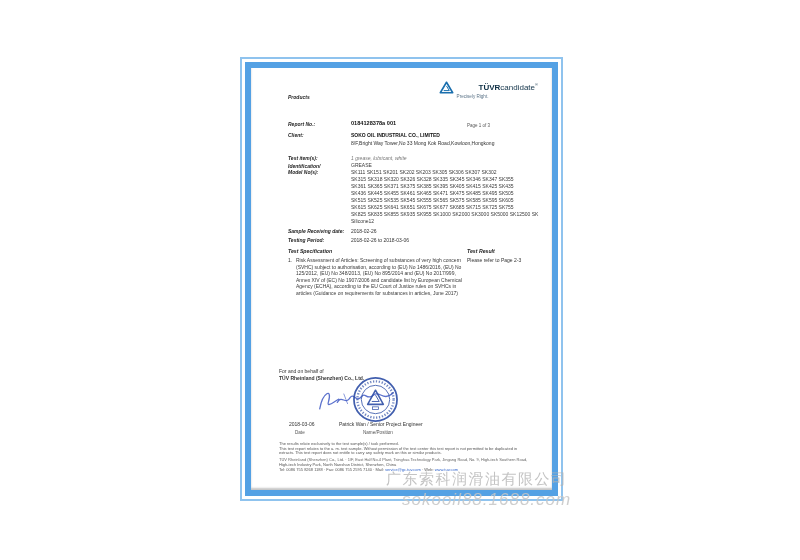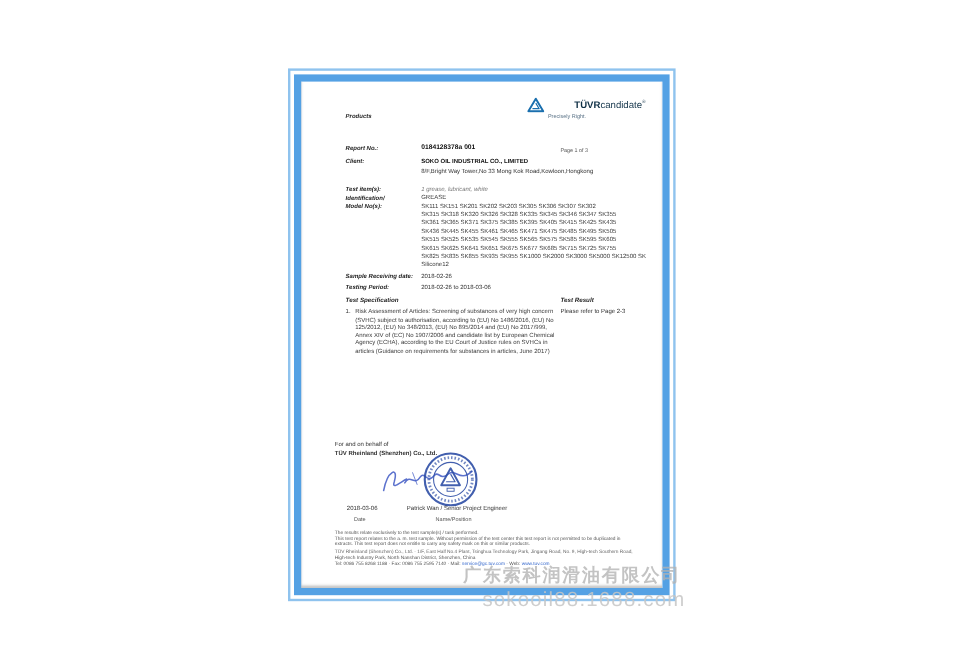--- a/index.html
+++ b/index.html
@@ -48,23 +48,23 @@
   .sign-line{font-size:5px;color:#333;}
   .sign-sub{font-size:4.6px;color:#555;}
 
   
   .footer{left:28px;top:374px;width:250px;font-size:4px;line-height:4.7px;color:#555;}
   .footer .addr{margin-top:2px;color:#666;}
   .link{color:#3366cc;text-decoration:none;}
 
   
   .wm-company{position:absolute;left:386px;top:470px;font-size:15px;letter-spacing:1.5px;
-              color:rgba(178,178,178,.78);z-index:30;font-weight:bold;white-space:nowrap;}
+              color:rgba(178,178,178,.78);z-index:30;font-weight:normal;white-space:nowrap;}
   .wm-site{position:absolute;left:402px;top:490px;font-size:17px;letter-spacing:1px;
-           color:rgba(198,198,198,.85);z-index:30;white-space:nowrap;}
+           color:rgba(198,198,198,.85);z-index:30;white-space:nowrap;font-style:italic;}
 </style>
 </head>
 <body>
 
 <div class="canvas">
 
   <div class="cert-frame">
     <div class="cert-border">
       <div class="page">
 

